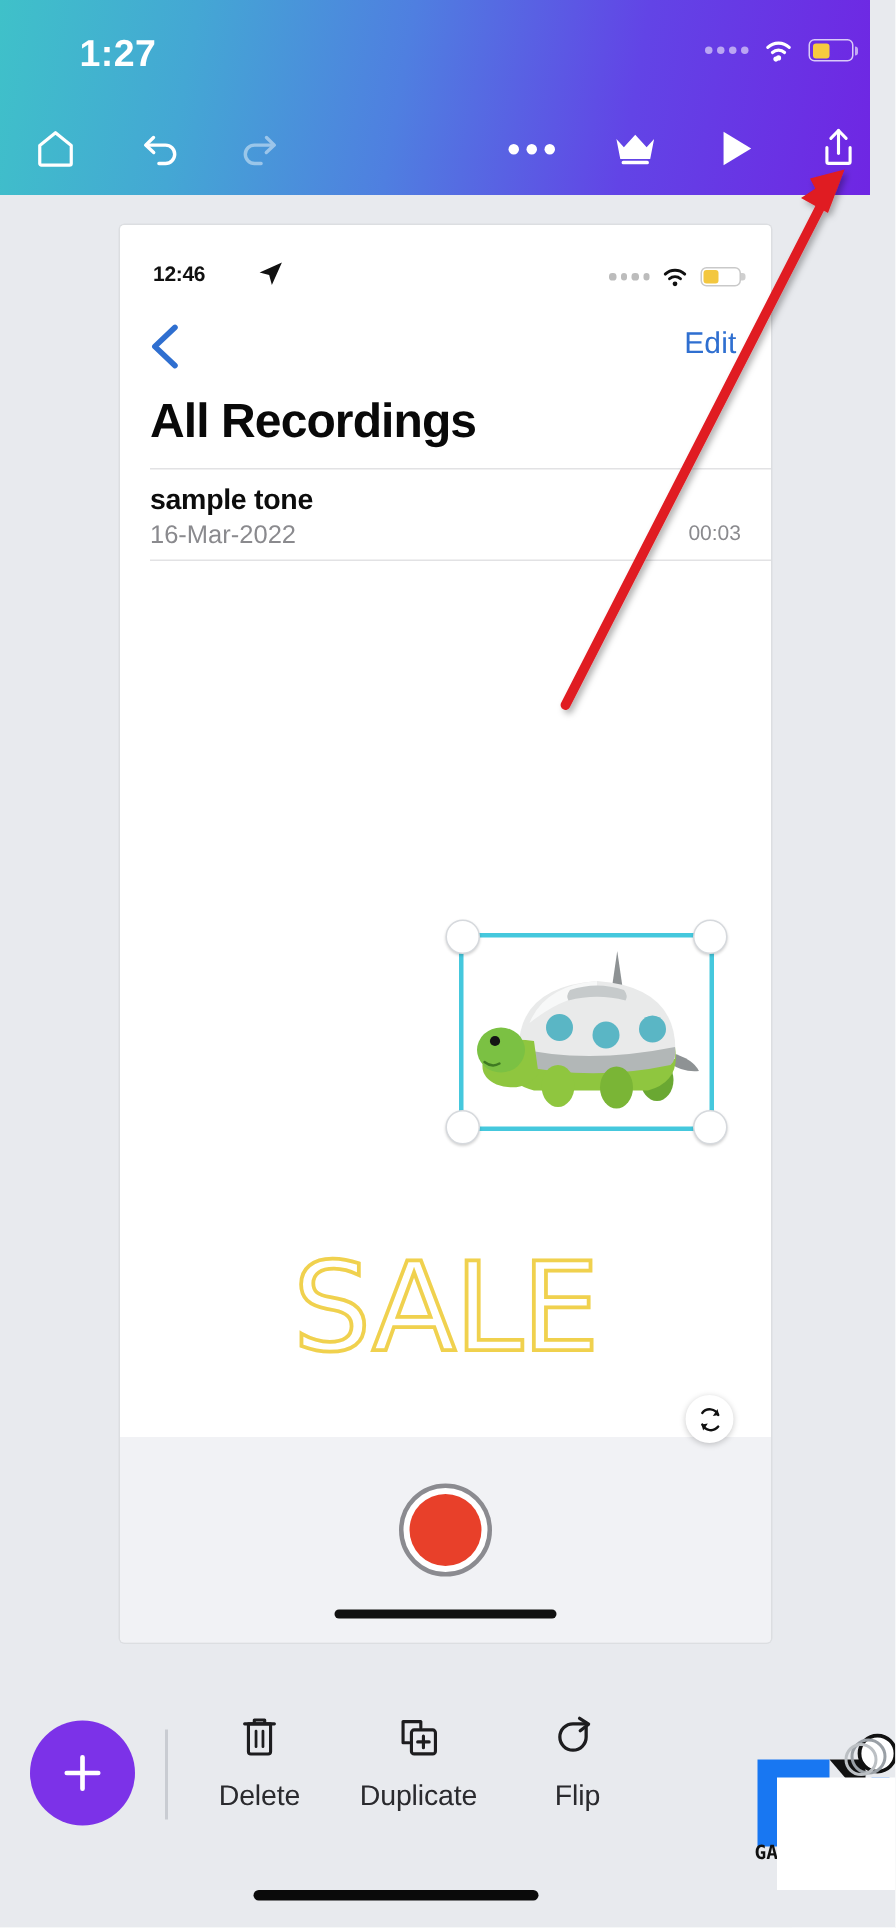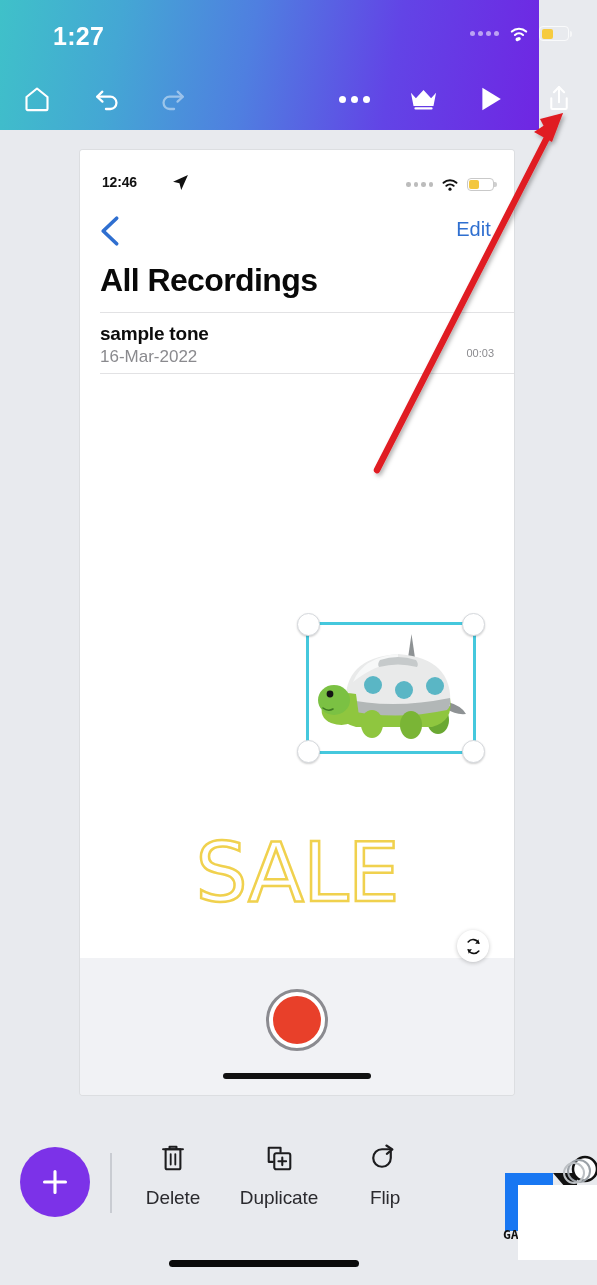--- a/index.html
+++ b/index.html
@@ -15,21 +15,21 @@
     width: 597px;
     height: 1285px;
     overflow: hidden;
     background: #e8eaee;
   }
 
   
   .appshell {
     position: absolute;
     left: 0; top: 0;
-    width: 539px;
+    width: 580px;
     height: 130px;
     background: linear-gradient(100deg, #3fc1c9 0%, #44a7d4 22%, #4f7fe0 46%, #6244e6 72%, #6f26e3 100%);
   }
   .os-statusbar {
     position: absolute;
     left: 0; top: 0;
     width: 597px; height: 68px;
   }
   .os-time {
     position: absolute;
@@ -217,21 +217,21 @@
   }
   .in-row-date {
     position: absolute;
     left: 20px; top: 34px;
     font-size: 17px;
     color: #8a8a8e;
   }
   .in-row-dur {
     position: absolute;
     right: 20px; top: 34px;
-    font-size: 11px;
+    font-size: 14px;
     color: #8a8a8e;
   }
 
   
   .turtle-wrap {
     position: absolute;
     left: 232px; top: 478px;
     width: 158px; height: 120px;
   }
   .turtle-wrap svg { display: block; width: 158px; height: 120px; }

